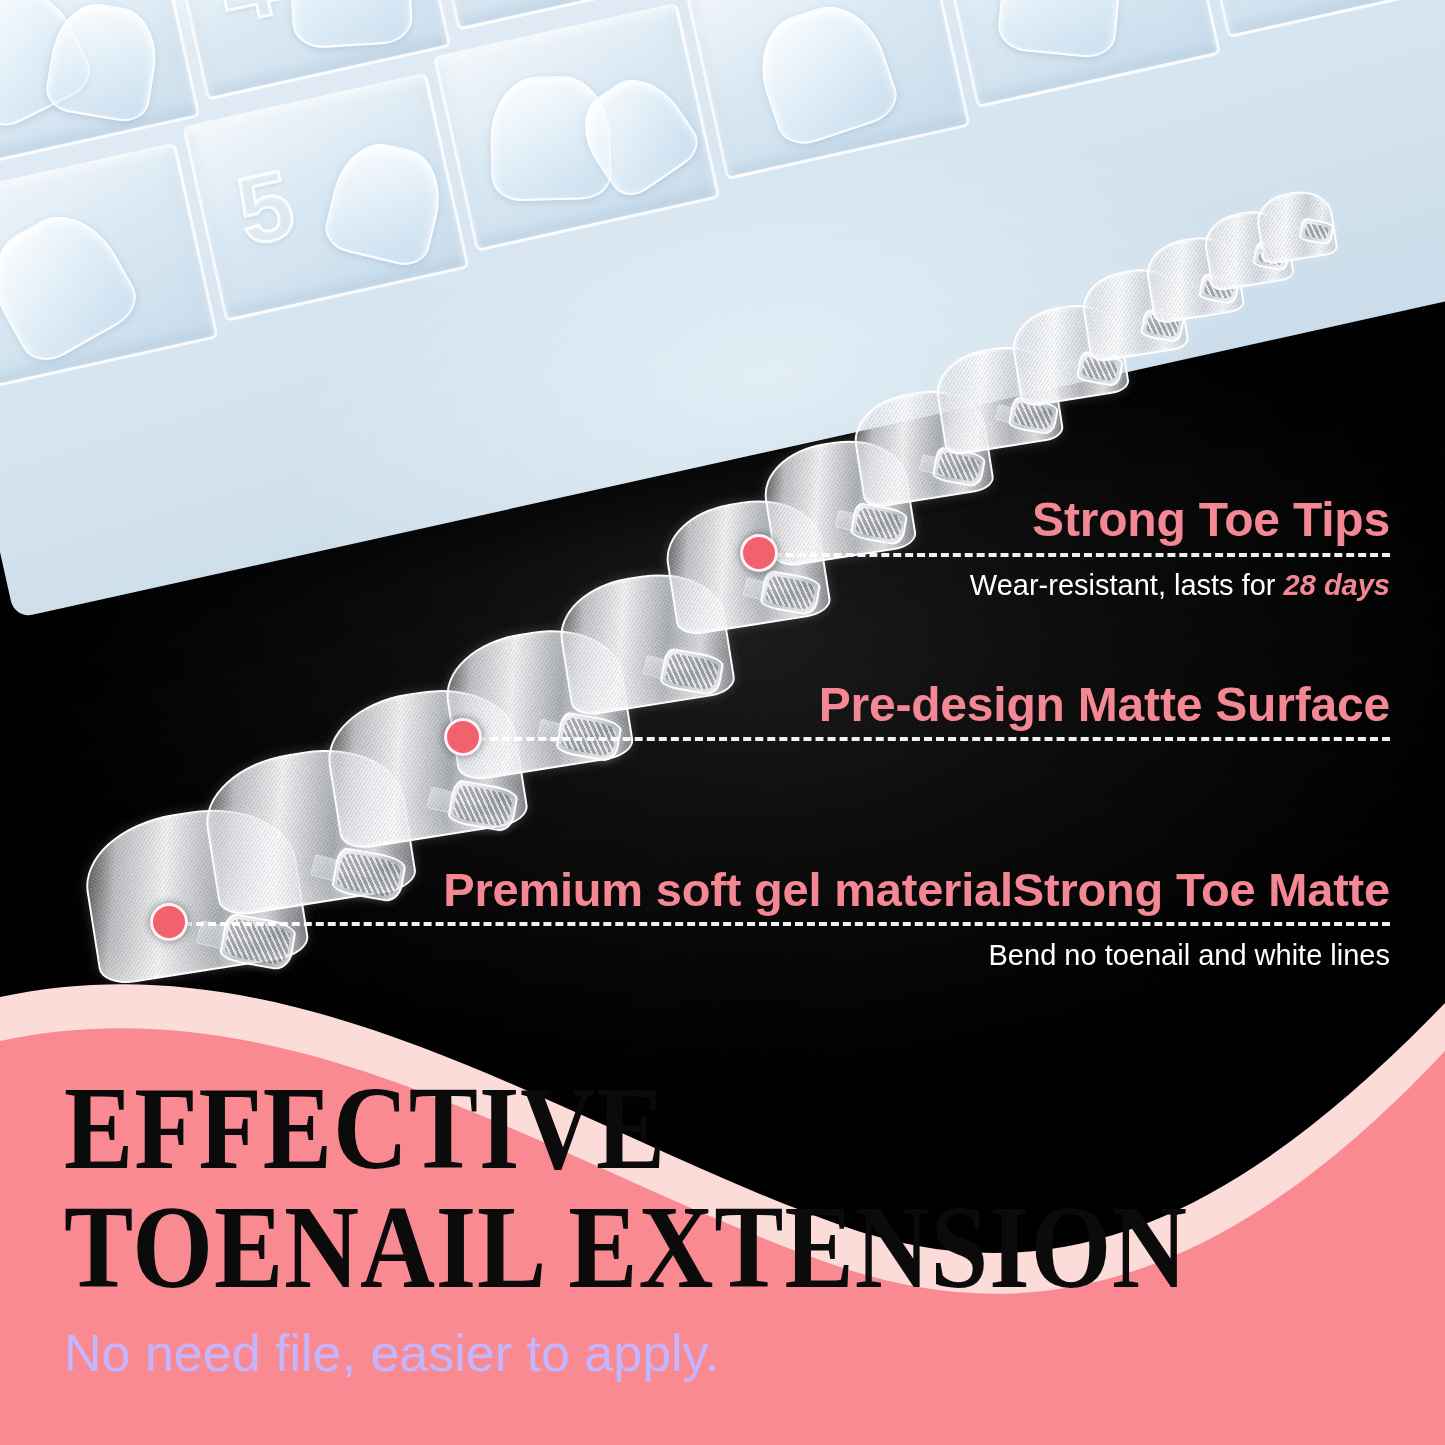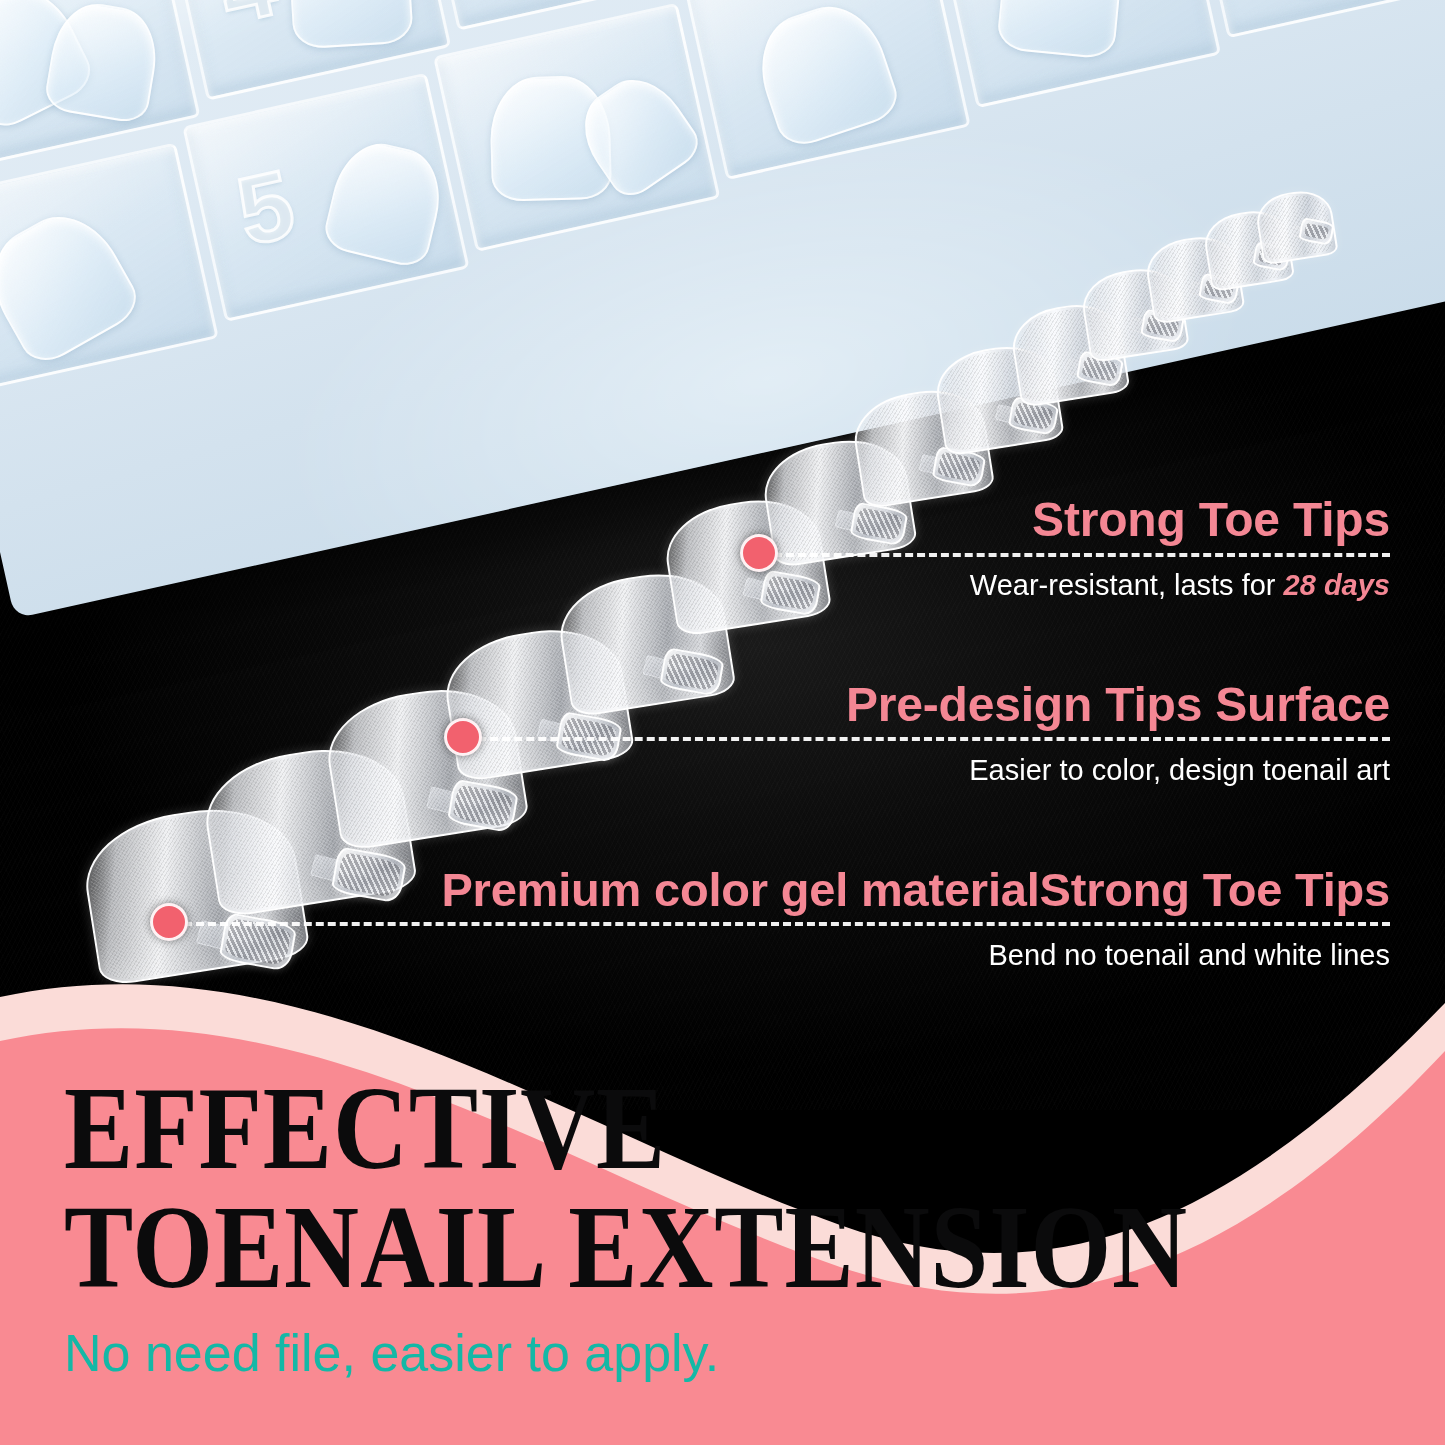--- a/index.html
+++ b/index.html
@@ -167,21 +167,21 @@
     font-size:118px;
     line-height:.92;
     letter-spacing:1px;
     transform:scaleX(.88);
     transform-origin:0 50%;
     white-space:nowrap;
   }
   .bigtitle .l2{ display:block; margin-top:10px; }
   .tagline{
     position:absolute; left:64px; top:348px;
-    color:#14b8a6;
+    color:#c4b5fd;
     font-size:52px;
     font-family:"Liberation Sans", sans-serif;
     white-space:nowrap;
   }
 </style>
 </head>
 <body>
 
 <div id="stage">
 
@@ -317,28 +317,27 @@
   <div class="dot" style="left:740px; top:534px;"></div>
   <div class="dash" style="left:774px; top:553px; width:616px;"></div>
   <div class="feat feat1" style="right:55px; top:495px;">
     <div class="head">Strong Toe Tips</div>
     <div class="sub" style="margin-top:24px;"><span>Wear-resistant, lasts for </span><em>28 days</em></div>
   </div>
 
   <div class="dot" style="left:444px; top:718px;"></div>
   <div class="dash" style="left:478px; top:737px; width:912px;"></div>
   <div class="feat feat2" style="right:55px; top:680px;">
-    <div class="head">Pre-design Tips Surface</div>
-    <div class="sub" style="margin-top:24px;"><span>Easier to color, design toenail art</span></div>
+    <div class="head">Pre-design Matte Surface</div>
   </div>
 
   <div class="dot" style="left:150px; top:903px;"></div>
   <div class="dash" style="left:184px; top:922px; width:1206px;"></div>
   <div class="feat feat3" style="right:55px; top:866px;">
-    <div class="head">Premium color gel materialStrong Toe Tips</div>
+    <div class="head">Premium soft gel materialStrong Toe Matte</div>
     <div class="sub" style="margin-top:24px;"><span>Bend no toenail and white lines</span></div>
   </div>
 
   <div class="wave">
     <svg viewBox="0 0 1445 470" preserveAspectRatio="none">
       <path d="M0,22 C300,-42 560,150 840,250 C1060,328 1240,240 1445,28 L1445,470 L0,470 Z" fill="#fbdcd8"></path>
       <path d="M0,66 C300,2 560,196 840,292 C1060,366 1250,284 1445,76 L1445,470 L0,470 Z" fill="#f98a92"></path>
     </svg>
   </div>
 

